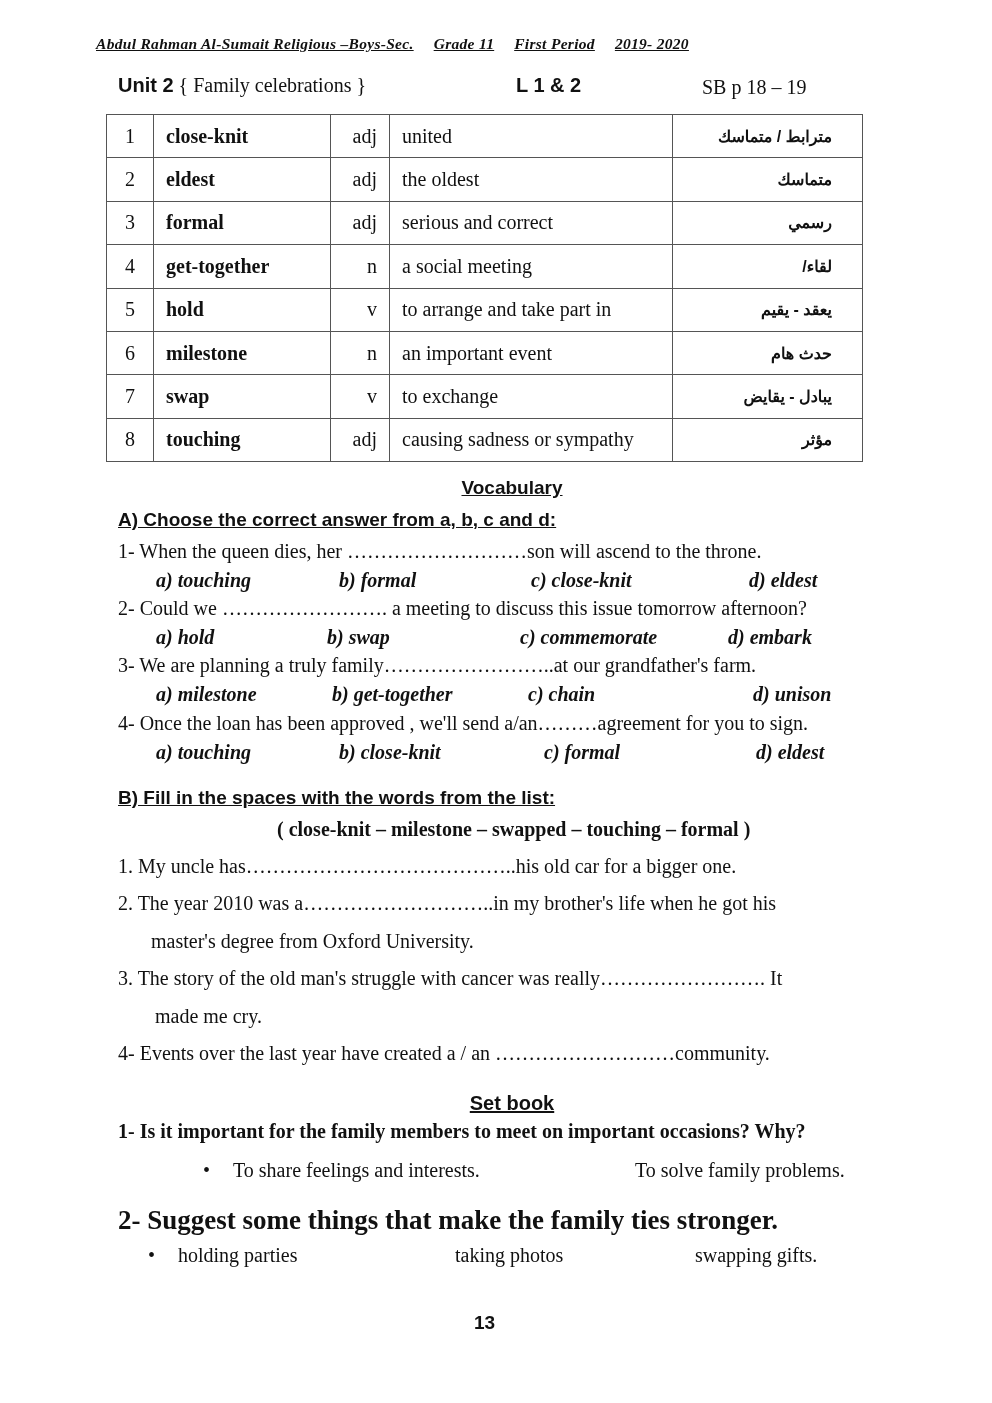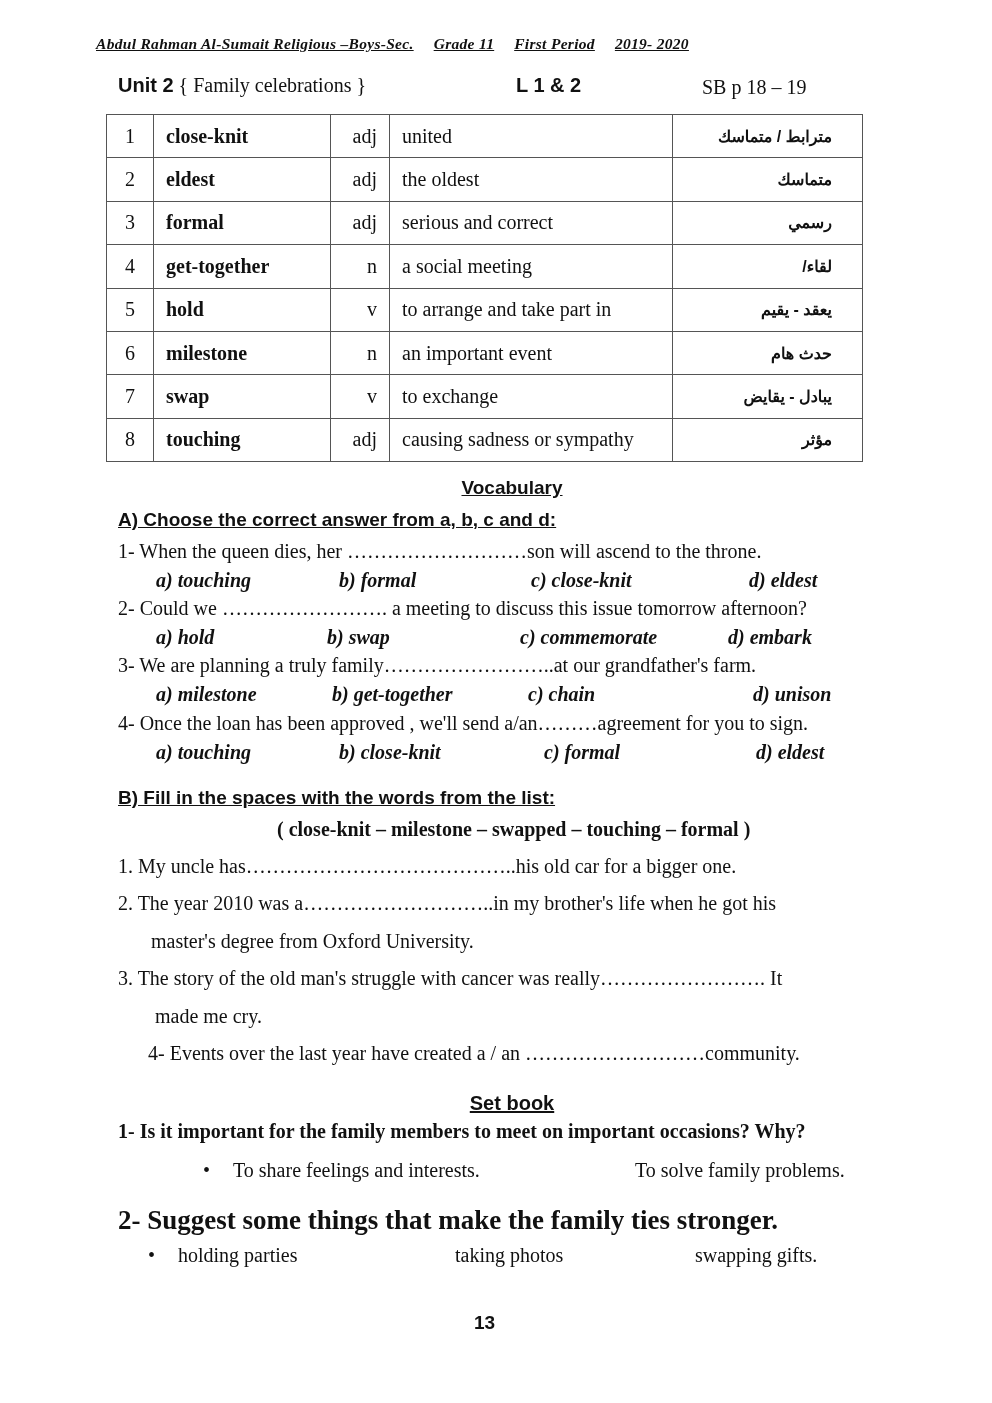--- a/index.html
+++ b/index.html
@@ -139,21 +139,21 @@
   </div>
 
 <div class="abs sec-title" style="left:118px; top:787px;">B) Fill in the spaces with the words from the list:</div>
 <div class="abs bold" style="left:277px; top:818px; font-size:20px;">( close-knit – milestone – swapped – touching – formal )</div>
 
 <div class="abs q" style="top:855px;">1. My uncle has…………………………………..his old car for a bigger one.</div>
 <div class="abs q" style="top:892px;">2. The year 2010 was a………………………..in my brother's life when he got his</div>
 <div class="abs q" style="left:151px; top:930px;">master's degree from Oxford University.</div>
 <div class="abs q" style="top:967px;">3. The story of the old man's struggle with cancer was really……………………. It</div>
 <div class="abs q" style="left:155px; top:1005px;">made me cry.</div>
-<div class="abs q" style="top:1042px;margin-left:30px;">4- Events over the last year have created a / an    ………………………community.</div>
+<div class="abs q" style="top:1042px;">4- Events over the last year have created a / an    ………………………community.</div>
 
 <div class="abs center sec-title" style="top:1092px; font-size:20px;">Set book</div>
 <div class="abs bold" style="left:118px; top:1120px; font-size:20px;">1- Is it important for the family members to meet on important occasions? Why?</div>
 <div class="abs bullet-row" style="left:203px; top:1159px;">•</div>
 <div class="abs bullet-row" style="left:233px; top:1159px;">To share feelings and interests.</div>
 <div class="abs bullet-row" style="left:635px; top:1159px;">To solve family problems.</div>
 
 <div class="abs bold" style="left:118px; top:1205px; font-size:27px;">2- Suggest some things that make the family ties stronger.</div>
 <div class="abs bullet-row" style="left:148px; top:1244px;">•</div>
 <div class="abs bullet-row" style="left:178px; top:1244px;">holding parties</div>

